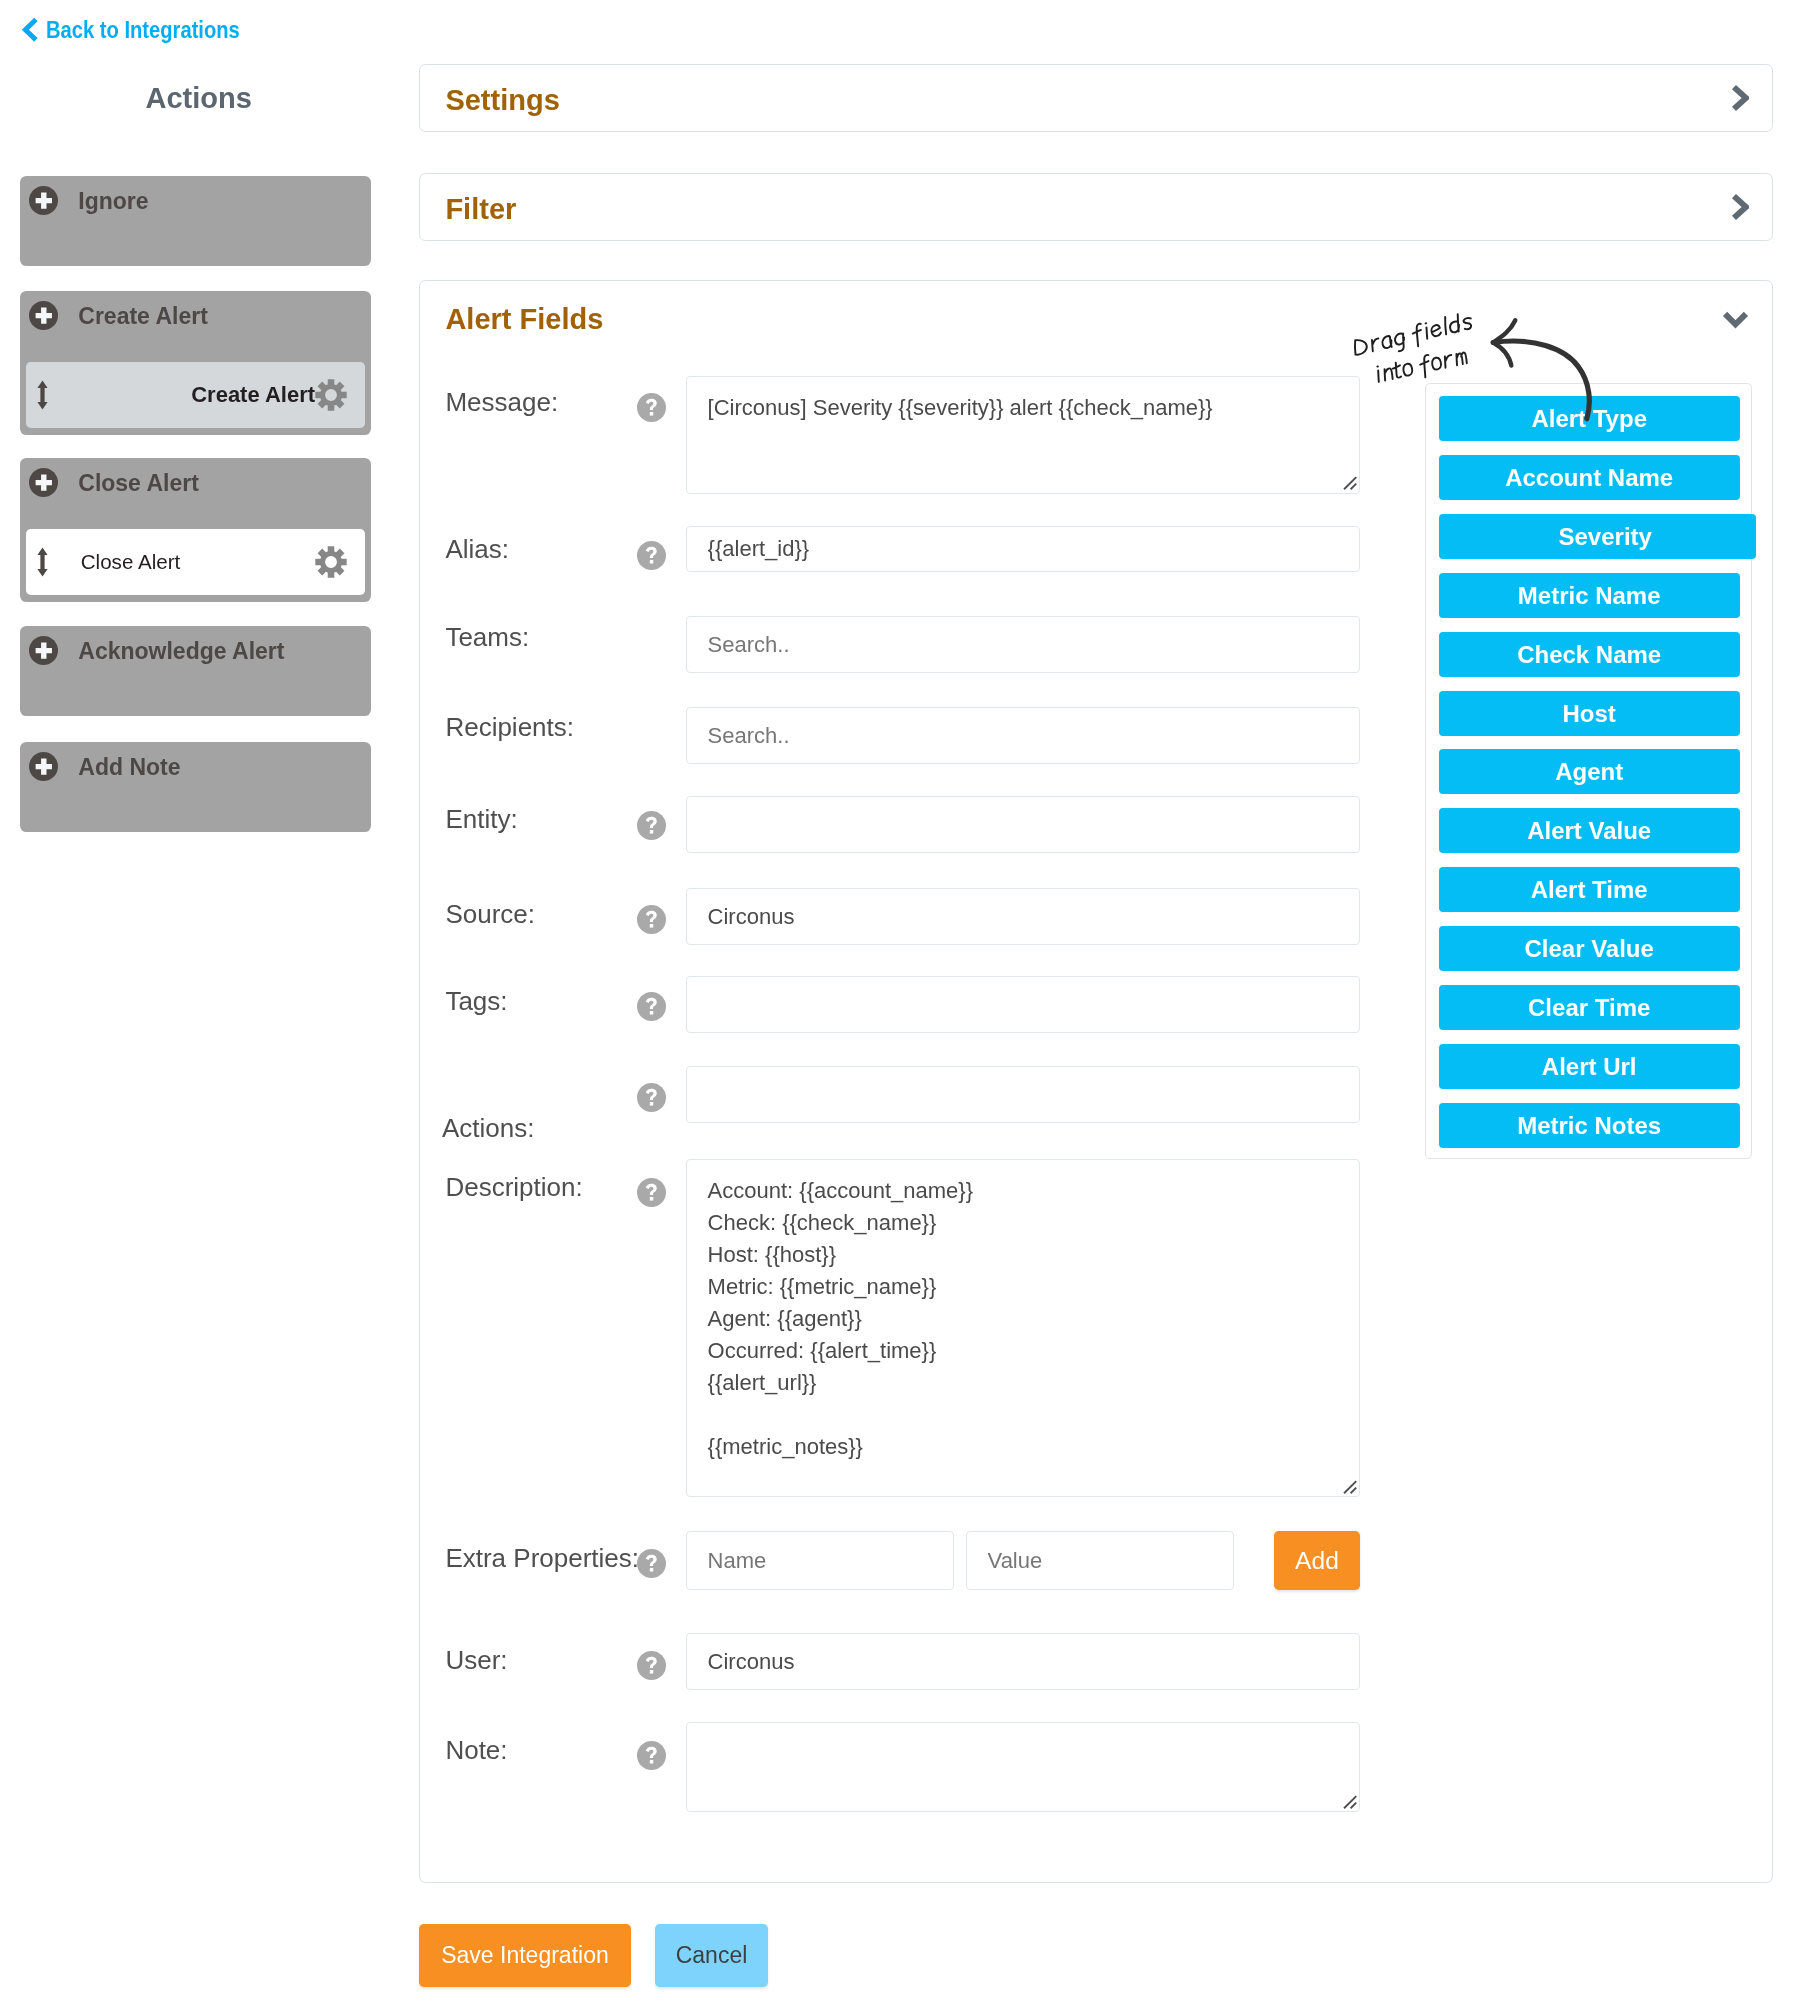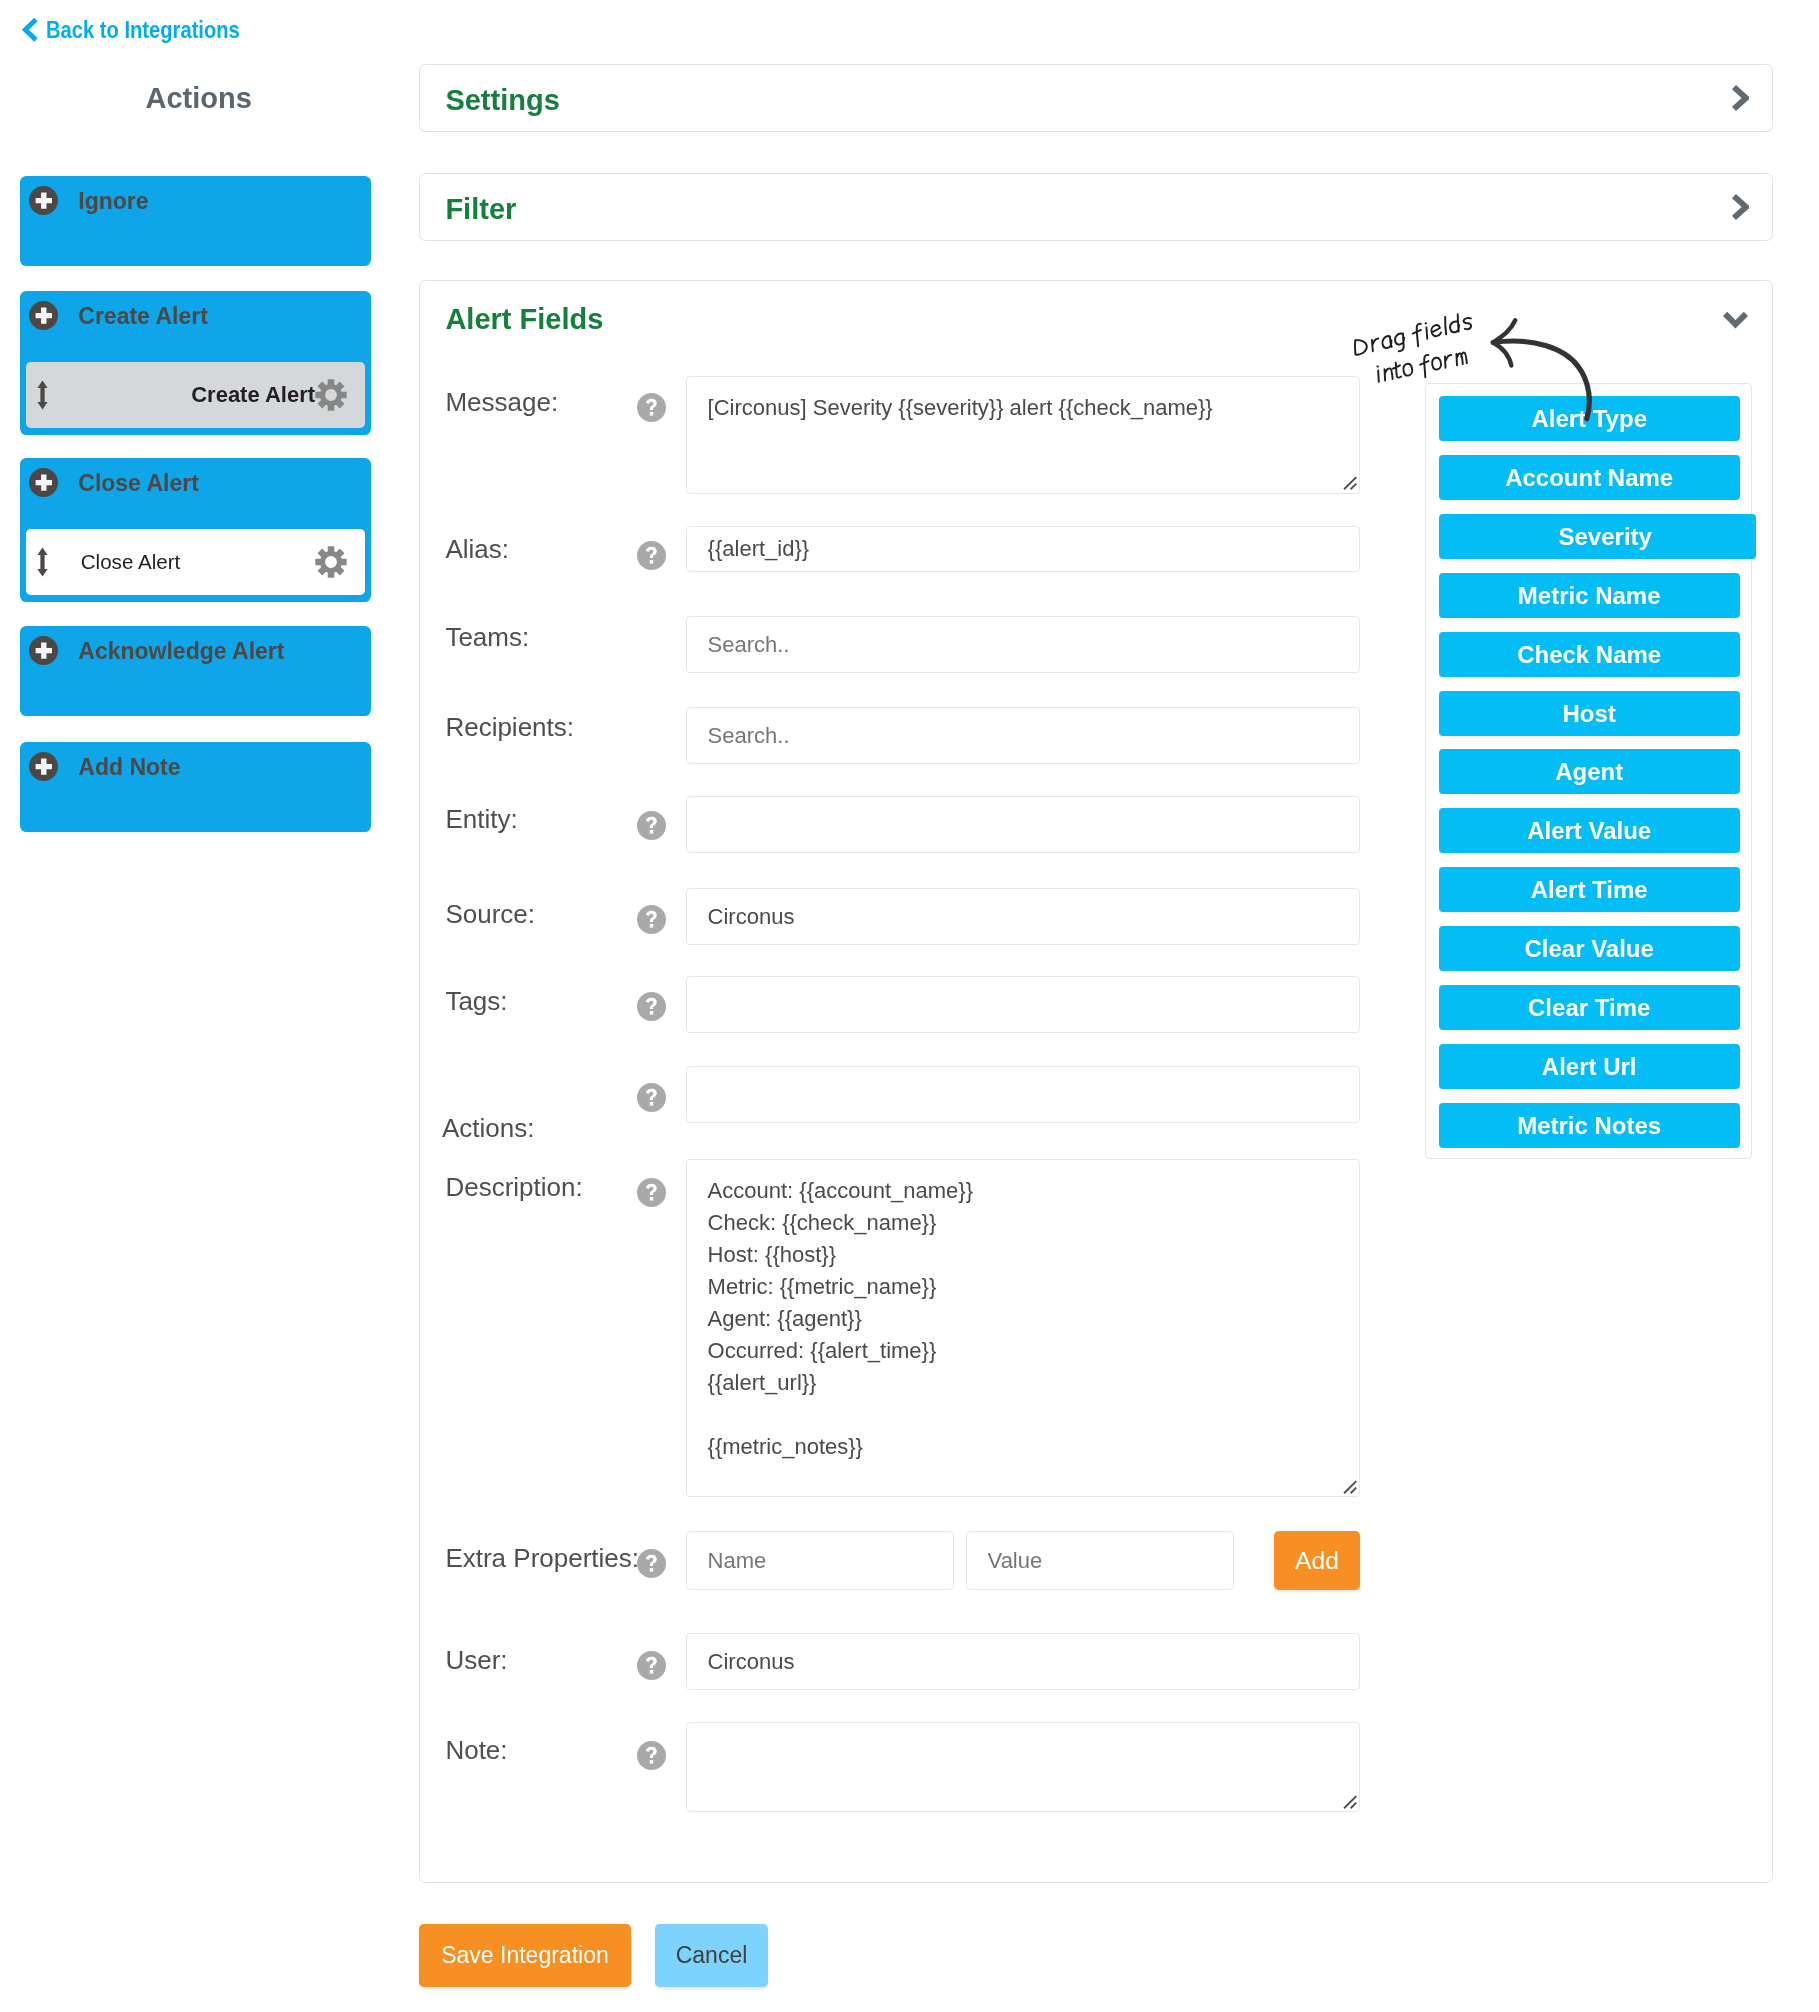--- a/index.html
+++ b/index.html
@@ -10,37 +10,37 @@
   
   .backlink{position:absolute;left:21.4px;top:16px;display:flex;align-items:center;
             color:#00adf1;font-weight:bold;font-size:24px;
             letter-spacing:0px;text-decoration:none;line-height:27px;}
   .backlink .lbl{display:inline-block;transform:scaleX(.84);transform-origin:left center;}
   .backlink .chev{display:inline-block;width:17.5px;height:25.4px;margin-right:7.1px;}
 
   
   .side-title{position:absolute;left:3.2px;top:82px;width:391px;text-align:center;
               font-size:29px;font-weight:bold;color:#5b6670;line-height:32px;}
-  .grp{position:absolute;left:20px;width:351px;background:#0ea5e9;border-radius:6.4px;}
+  .grp{position:absolute;left:20px;width:351px;background:#a3a3a3;border-radius:6.4px;}
   .grp-head{display:flex;align-items:center;height:49px;padding-left:8.7px;}
   .plus{width:29px;height:29px;flex:0 0 29px;}
   .grp-label{margin-left:20.6px;font-size:23px;font-weight:bold;color:#4d4845;line-height:26px;}
   .child{position:absolute;left:6.4px;right:6.4px;border-radius:4.8px;height:66px;display:flex;align-items:center;}
   .child.sel{background:#d4d8da;}
   .child.plain{background:#fff;}
   .child .updown{width:11px;height:30px;margin-left:10.3px;flex:0 0 11px;}
   .child .c-label{margin-left:33px;font-size:20.6px;color:#231f20;flex:1 1 auto;line-height:24px;}
   .child.sel .c-label{font-weight:bold;font-size:22px;}
   .child .gear{width:32px;height:32px;margin-right:17.5px;flex:0 0 32px;}
 
   
   .panel{position:absolute;left:419px;width:1354px;border:0.8px solid #dbe2e6;
          border-radius:6.4px;background:#fff;box-sizing:border-box;}
   .panel-head{display:flex;align-items:center;height:84px;}
-  .panel-title{margin-left:25.4px;font-size:29px;font-weight:bold;color:#15803d;line-height:32px;}
+  .panel-title{margin-left:25.4px;font-size:29px;font-weight:bold;color:#a16207;line-height:32px;}
   .panel-chev{position:absolute;right:23px;top:19px;}
   .flabel{position:absolute;font-size:26px;color:#4f4f4f;line-height:25.4px;white-space:nowrap;}
   .help{position:absolute;width:29px;height:29px;}
   .inp{position:absolute;box-sizing:border-box;border:0.8px solid #e1e7eb;border-radius:4px;
        background:#fff;font-size:22px;color:#4a4a4a;font-family:"Liberation Sans",sans-serif;
        padding:0 20.6px;outline:none;}
   .inp::placeholder{color:#767676;opacity:1;}
   textarea.inp{resize:none;line-height:32px;padding:15px 20.6px;overflow:hidden;}
   .resz{position:absolute;width:14.3px;height:14.3px;pointer-events:none;}
 

